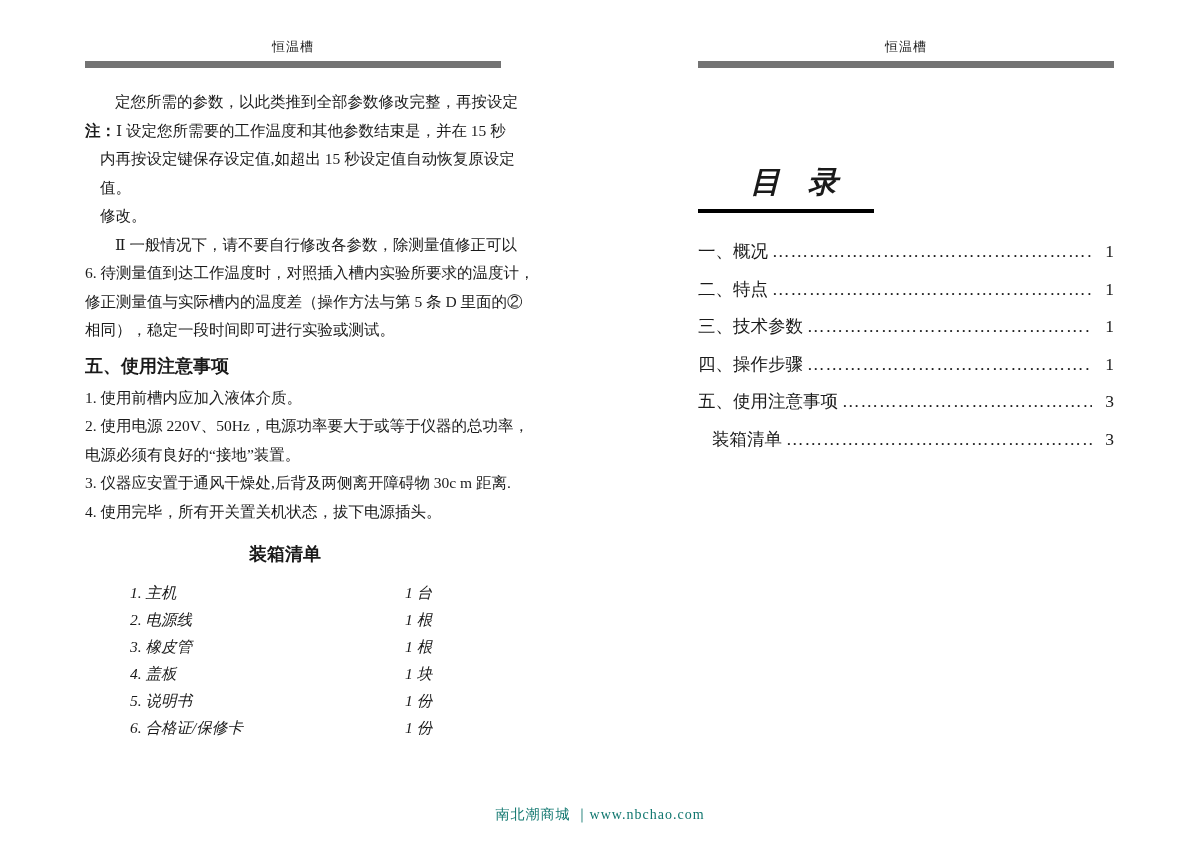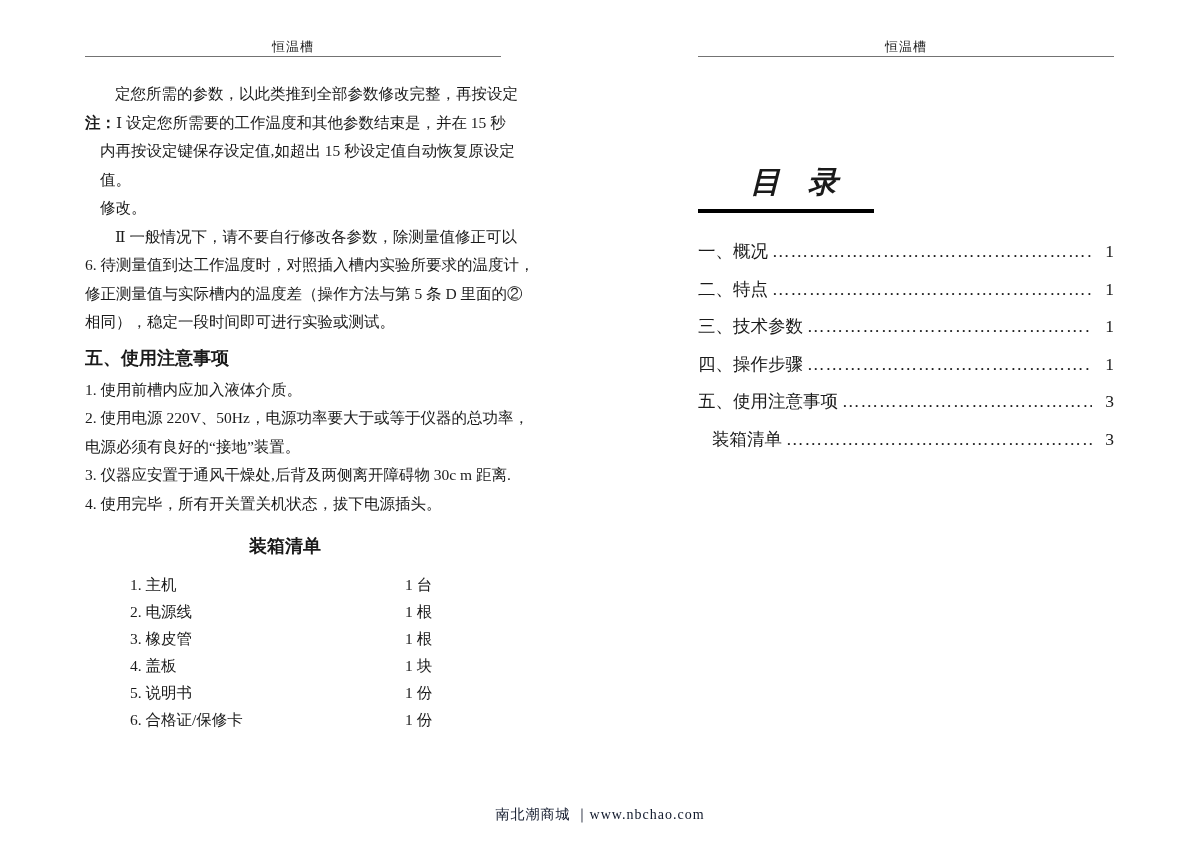--- a/index.html
+++ b/index.html
@@ -11,31 +11,32 @@
     font-family: "Liberation Serif", "DejaVu Serif", serif;
     overflow: hidden;
   }
 
   
   .page-header {
     position: absolute;
     top: 38px;
     text-align: center;
     font-size: 13px;
-    border-bottom: 1px solid #737373;
+    padding-bottom: 5px;
+    border-bottom: 7px solid #737373;
     letter-spacing: 1px;
   }
   .page-header.left  { left: 85px;  width: 416px; }
   .page-header.right { left: 698px; width: 416px; }
 
   
   .left-col {
     position: absolute;
     left: 85px;
-    top: 80px;
+    top: 88px;
     width: 430px;
     font-size: 15.5px;
     line-height: 28.5px;
   }
   .line { white-space: nowrap; }
   .ind-1 { padding-left: 15px; }
   .ind-2 { padding-left: 30px; }
   .bold  { font-weight: bold; }
 
   .section-heading {
@@ -49,21 +50,21 @@
 
   .packing-heading {
     font-family: "Liberation Sans", "DejaVu Sans", sans-serif;
     font-weight: bold;
     font-size: 18px;
     margin-top: 14px;
     margin-bottom: 10px;
     width: 400px;
     text-align: center;
   }
-  .packing-list { margin-left: 45px; width: 335px; }
+  .packing-list { margin-left: 45px; width: 335px; font-style: italic; }
   .packing-row {
     display: flex;
     justify-content: space-between;
     line-height: 27px;
     font-size: 15.5px;
   }
   .packing-row .qty { width: 60px; text-align: left; }
 
   
   .right-col {
@@ -104,21 +105,21 @@
   .toc-entry.indent { padding-left: 14px; }
 
   
   .page-footer {
     position: absolute;
     top: 806px;
     left: 0;
     width: 1200px;
     text-align: center;
     font-size: 14px;
-    color: #0f172a;
+    color: #0f766e;
     letter-spacing: 1px;
   }
 </style>
 </head>
 <body>
 
 <div class="page-header left">恒温槽</div>
 <div class="page-header right">恒温槽</div>
 
 <div class="left-col">

